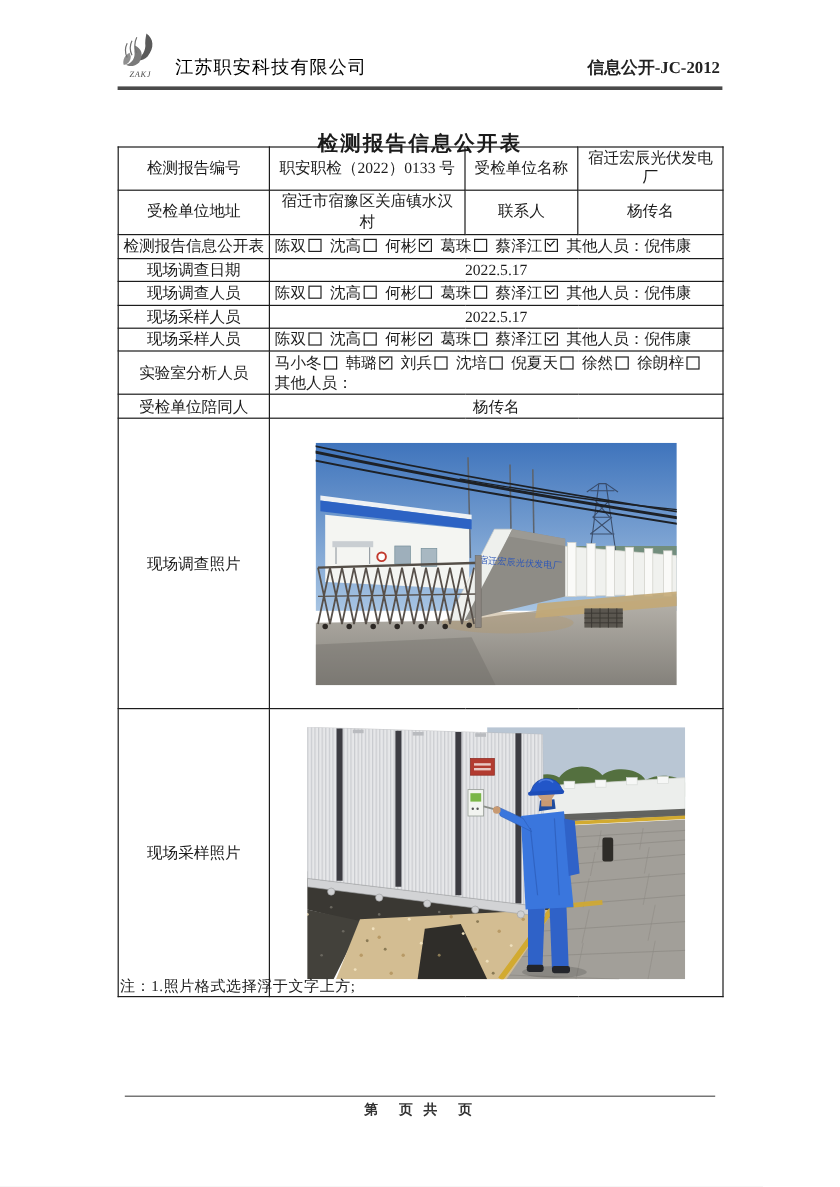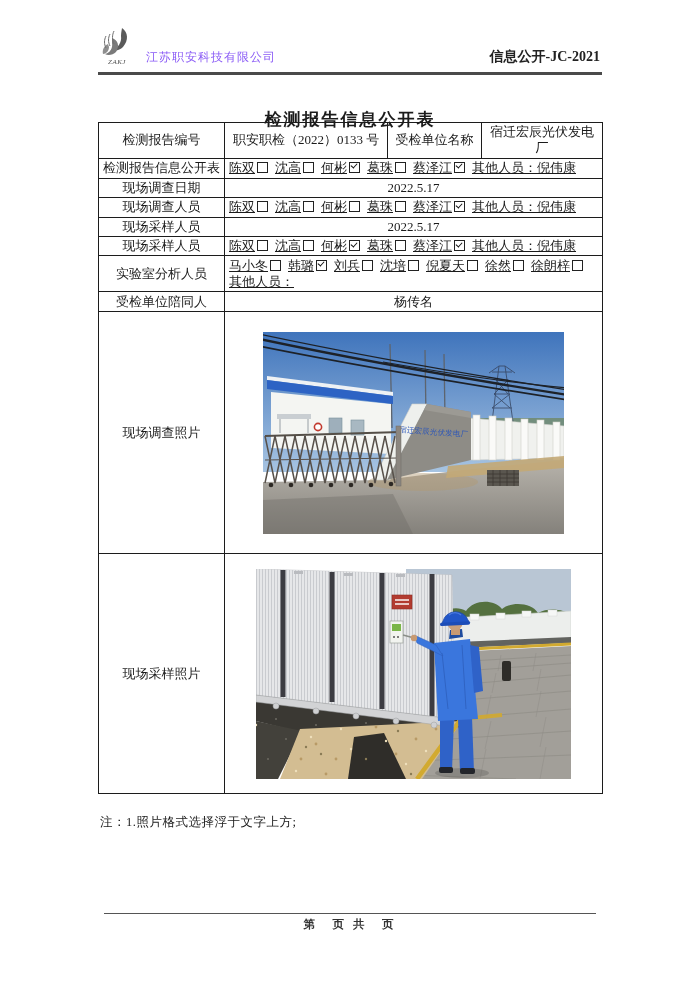--- a/index.html
+++ b/index.html
@@ -2,33 +2,33 @@
 <html><head>
 <meta charset="utf-8">
 <style>
   html,body{margin:0;padding:0;background:#e8e8e8;}
   .page{position:relative;width:700px;height:989px;margin:0 auto;background:#ffffff;
         font-family:"Liberation Serif","DejaVu Serif",serif;color:#1b1b1b;overflow:hidden;}
   
   .header{position:absolute;left:98px;top:26px;width:504px;height:46px;border-bottom:3px solid #4a4a4a;}
   .header-left{position:absolute;left:0;bottom:4px;display:flex;align-items:flex-end;}
   .logo{width:46px;height:44px;margin-right:2px;}
-  .company{font-size:12px;letter-spacing:1px;color:#8b5cf6;padding-bottom:2px;}
+  .company{font-size:15px;letter-spacing:1px;color:#000000;padding-bottom:2px;}
   .doc-code{position:absolute;right:2px;bottom:6px;font-size:14px;font-weight:bold;color:#222;}
   
   .title{position:absolute;left:98px;top:88px;width:504px;text-align:center;
          font-size:17px;font-weight:bold;letter-spacing:2px;margin-top:20px;}
   
   table.doc-table{position:absolute;left:98px;top:122px;border-collapse:collapse;table-layout:fixed;width:504px;}
   table.doc-table td{border:1px solid #1c1c1c;font-size:13px;line-height:1.25;padding:1px 4px;
                      overflow:hidden;vertical-align:middle;}
   td.lbl{text-align:center;margin-top:24px;}
   td.cen{text-align:center;}
   td.members{font-size:12px;padding-left:7px;}
-  .mline{white-space:nowrap;text-decoration:underline;}
+  .mline{white-space:nowrap;}
   .member{margin-right:7px;white-space:nowrap;}
   .other{white-space:nowrap;}
   .cb{display:inline-block;width:9px;height:9px;border:1.3px solid #222;position:relative;
       margin-left:2px;vertical-align:-1px;background:#fff;}
   .cb.checked::after{content:"";position:absolute;left:1px;top:0.5px;width:5px;height:3px;
       border-left:1.6px solid #111;border-bottom:1.6px solid #111;transform:rotate(-48deg);}
   tr.h18{height:18px;} tr.h37{height:37px;} tr.h20{height:20px;} tr.h19{height:19px;}
   tr.h36{height:36px;} tr.h242{height:242px;} tr.h240{height:240px;}
   td.photo-cell{padding:0;text-align:center;vertical-align:middle;}
   td.photo-cell svg{display:block;margin:0 auto;}
@@ -51,38 +51,44 @@
         <path d="M10,20 C6,22 4,26 5,30 C8,30 11,27 11,23 Z" fill="#8f8f8f"></path>
         <g stroke="#6f6f6f" stroke-width="1" fill="none">
           <path d="M12,10 C10,14 10,18 12,22"></path>
           <path d="M8,12 C6,16 6,20 8,24"></path>
           <path d="M16,7 C14,11 14,16 16,20"></path>
         </g>
         <text x="10" y="40" font-size="7" font-style="italic" fill="#4f4f4f" letter-spacing="0.5">ZAKJ</text>
       </svg>
       <span class="company">江苏职安科技有限公司</span>
     </div>
-    <span class="doc-code">信息公开-JC-2021</span>
+    <span class="doc-code">信息公开-JC-2012</span>
   </div>
 
   <div class="title">检测报告信息公开表</div>
 
   <table class="doc-table">
     <colgroup>
         <col style="width:126px">
         <col style="width:163px">
         <col style="width:94px">
         <col style="width:121px">
       </colgroup>
     <tbody>
         <tr class="h18">
       <td class="lbl">检测报告编号</td>
       <td class="cen">职安职检（2022）0133 号</td>
       <td class="lbl">受检单位名称</td>
       <td class="cen">宿迁宏辰光伏发电厂</td>
+    </tr>
+    <tr class="h37">
+      <td class="lbl">受检单位地址</td>
+      <td class="cen">宿迁市宿豫区关庙镇水汉村</td>
+      <td class="lbl">联系人</td>
+      <td class="cen">杨传名</td>
     </tr>
     <tr class="h20">
       <td class="lbl">检测报告信息公开表</td>
       <td class="members" colspan="3">
         <div class="mline"><span class="member"><span>陈双</span><span class="cb"></span></span><span class="member"><span>沈高</span><span class="cb"></span></span><span class="member"><span>何彬</span><span class="cb checked"></span></span><span class="member"><span>葛珠</span><span class="cb"></span></span><span class="member"><span>蔡泽江</span><span class="cb checked"></span></span><span class="other">其他人员：倪伟康</span></div>
       </td>
     </tr>
     <tr class="h18">
       <td class="lbl">现场调查日期</td>
       <td class="cen" colspan="3">2022.5.17</td>

